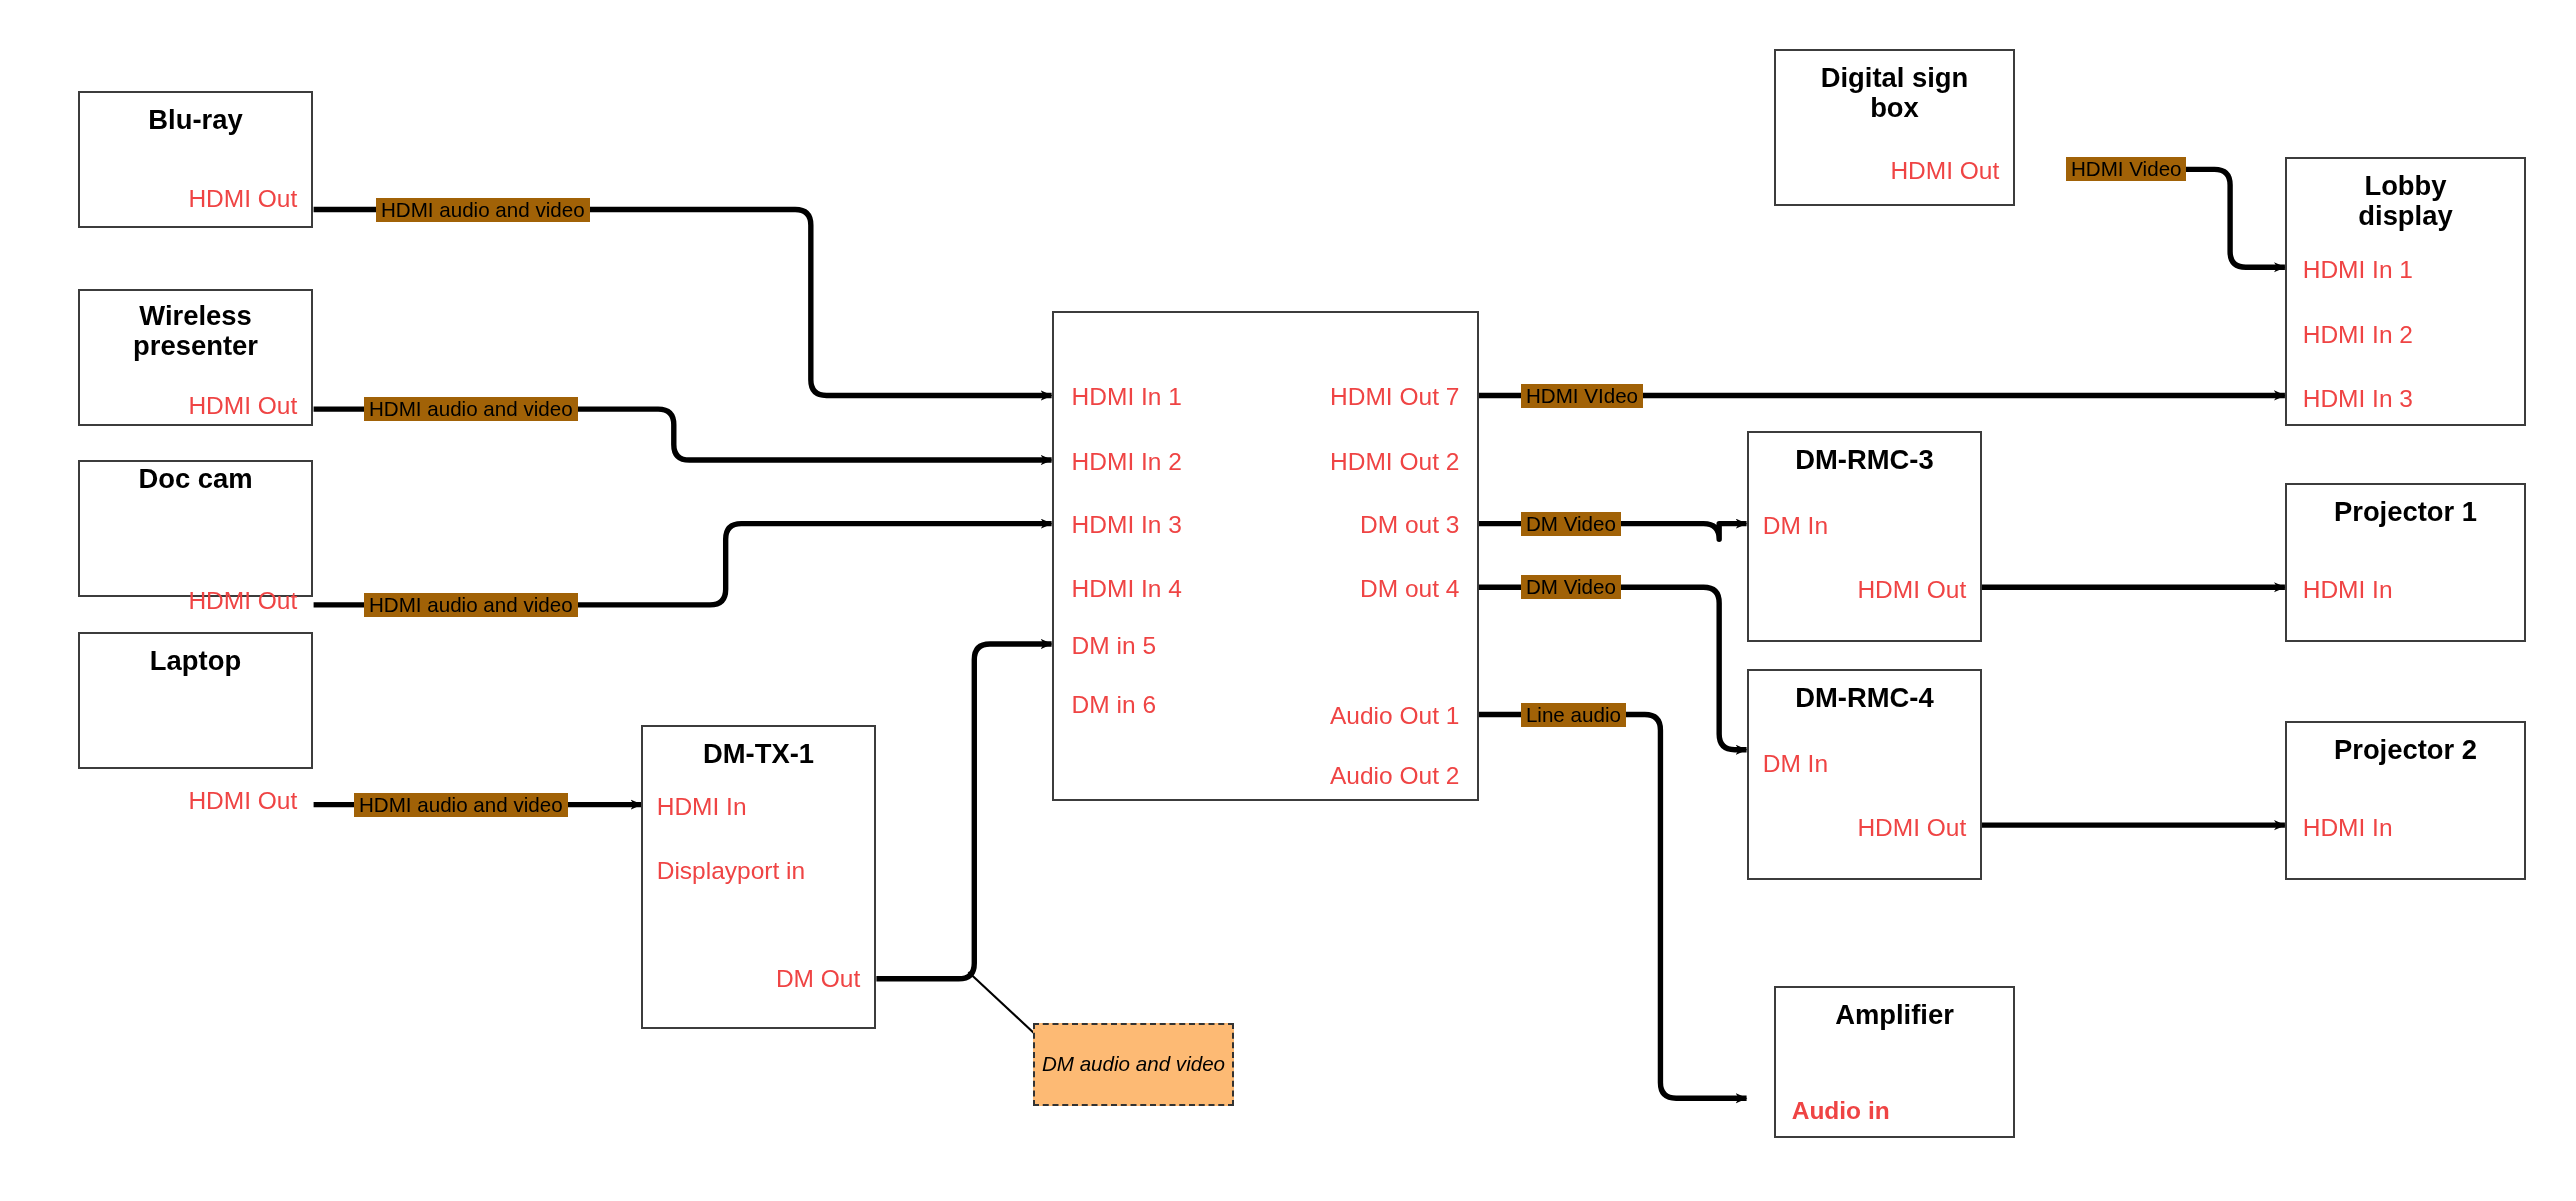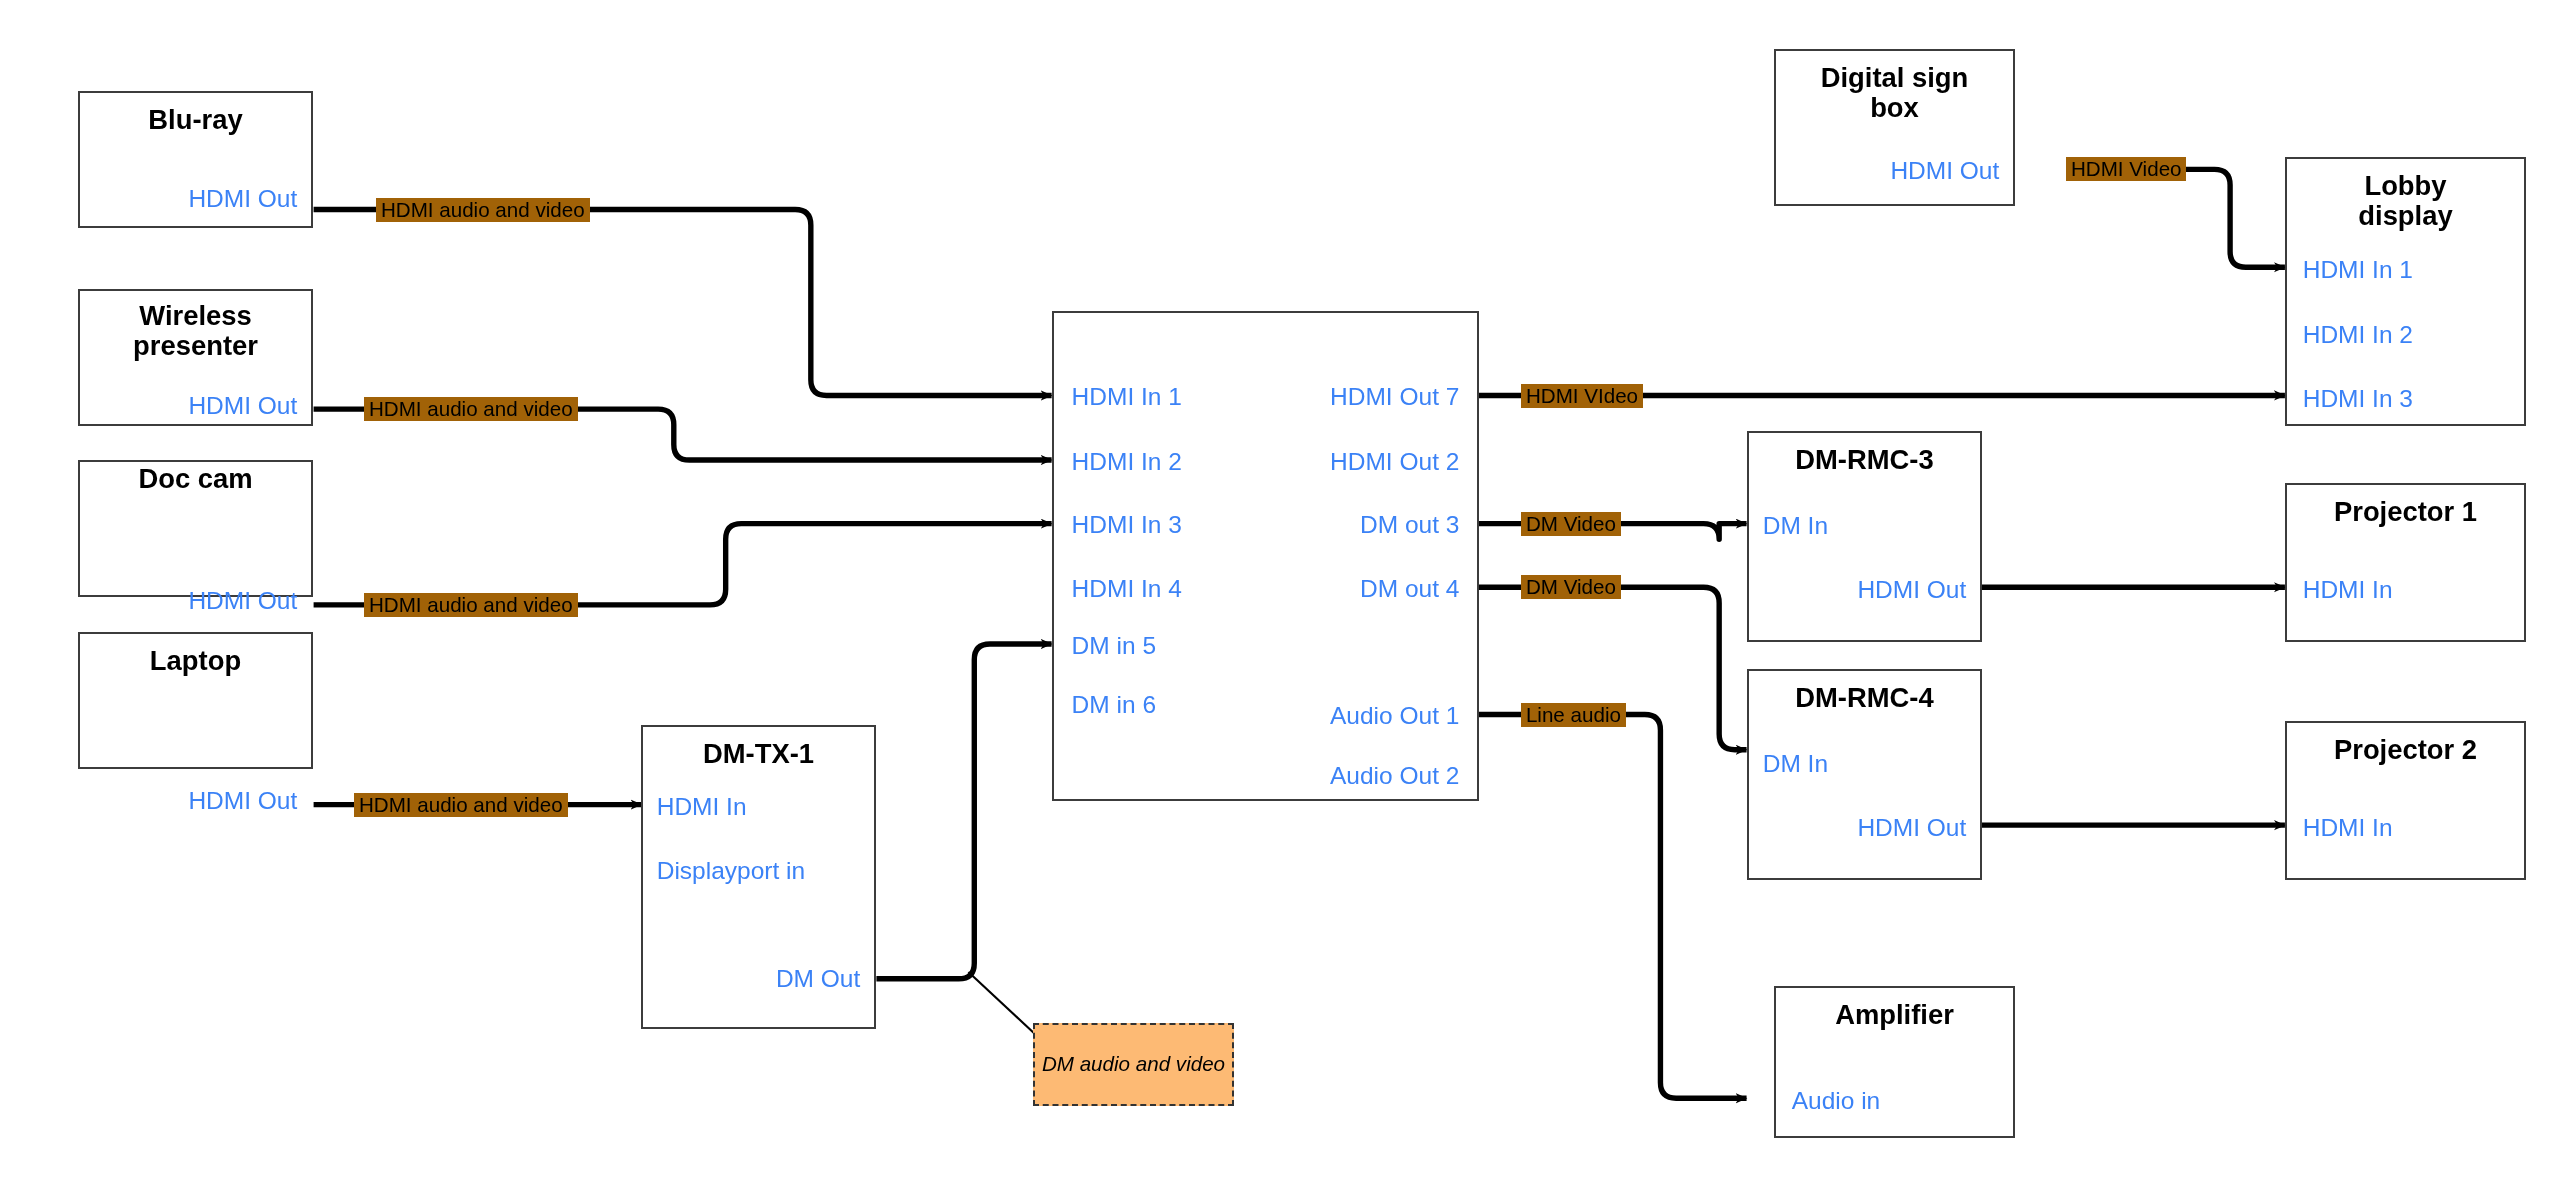--- a/index.html
+++ b/index.html
@@ -3,21 +3,21 @@
 <meta charset="utf-8">
 <style>
   html,body{margin:0;padding:0;background:#ffffff;}
   body{font-family:"Liberation Sans",sans-serif;}
   #stage{position:relative;width:2576px;height:1201px;background:#fff;overflow:hidden;}
 
   svg#wires{position:absolute;left:0;top:0;width:2576px;height:1201px;pointer-events:none;}
 
   .node{position:absolute;box-sizing:border-box;background:#fff;border:2.9px solid #3c3c3c;}
   .node .title{font-weight:bold;text-align:center;color:#000;line-height:1.12;}
-  .node .port{color:#3b82f6;white-space:nowrap;}
+  .node .port{color:#ef4444;white-space:nowrap;}
   .port.l{text-align:left;}
   .port.r{text-align:right;}
 
   
   .t28{font-size:27.4px;}
   .p25{font-size:24.5px;}
 
   .callout{position:absolute;box-sizing:border-box;border:2px dashed #333;background:#fdba74;
            display:flex;align-items:center;justify-content:center;text-align:center;
            font-size:20.6px;color:#000;line-height:1.18;padding:2px 5.9px;font-style:italic;}
@@ -149,19 +149,19 @@
     <div class="port l p25" style="position:absolute;left:15.7px;top:105px;transform:translateY(-50%);">HDMI In</div>
   </div>
 
   <div class="node" style="left:2285px;top:721px;width:241px;height:159px;">
     <div class="title t28" style="margin-top:11.7px;">Projector 2</div>
     <div class="port l p25" style="position:absolute;left:15.7px;top:105px;transform:translateY(-50%);">HDMI In</div>
   </div>
 
   <div class="node" style="left:1774px;top:986px;width:241px;height:152px;">
     <div class="title t28" style="margin-top:11.7px;">Amplifier</div>
-    <div class="port l p25" style="position:absolute;left:15.7px;top:113px;transform:translateY(-50%);">Audio in</div>
+    <div class="port l p25" style="position:absolute;left:15.7px;top:123px;transform:translateY(-50%);font-weight:bold;">Audio in</div>
   </div>
 
   <div class="callout" style="left:1033px;top:1023px;width:201px;height:83px;">DM audio and video</div>
 
 </div>
 
 
 </body></html>

